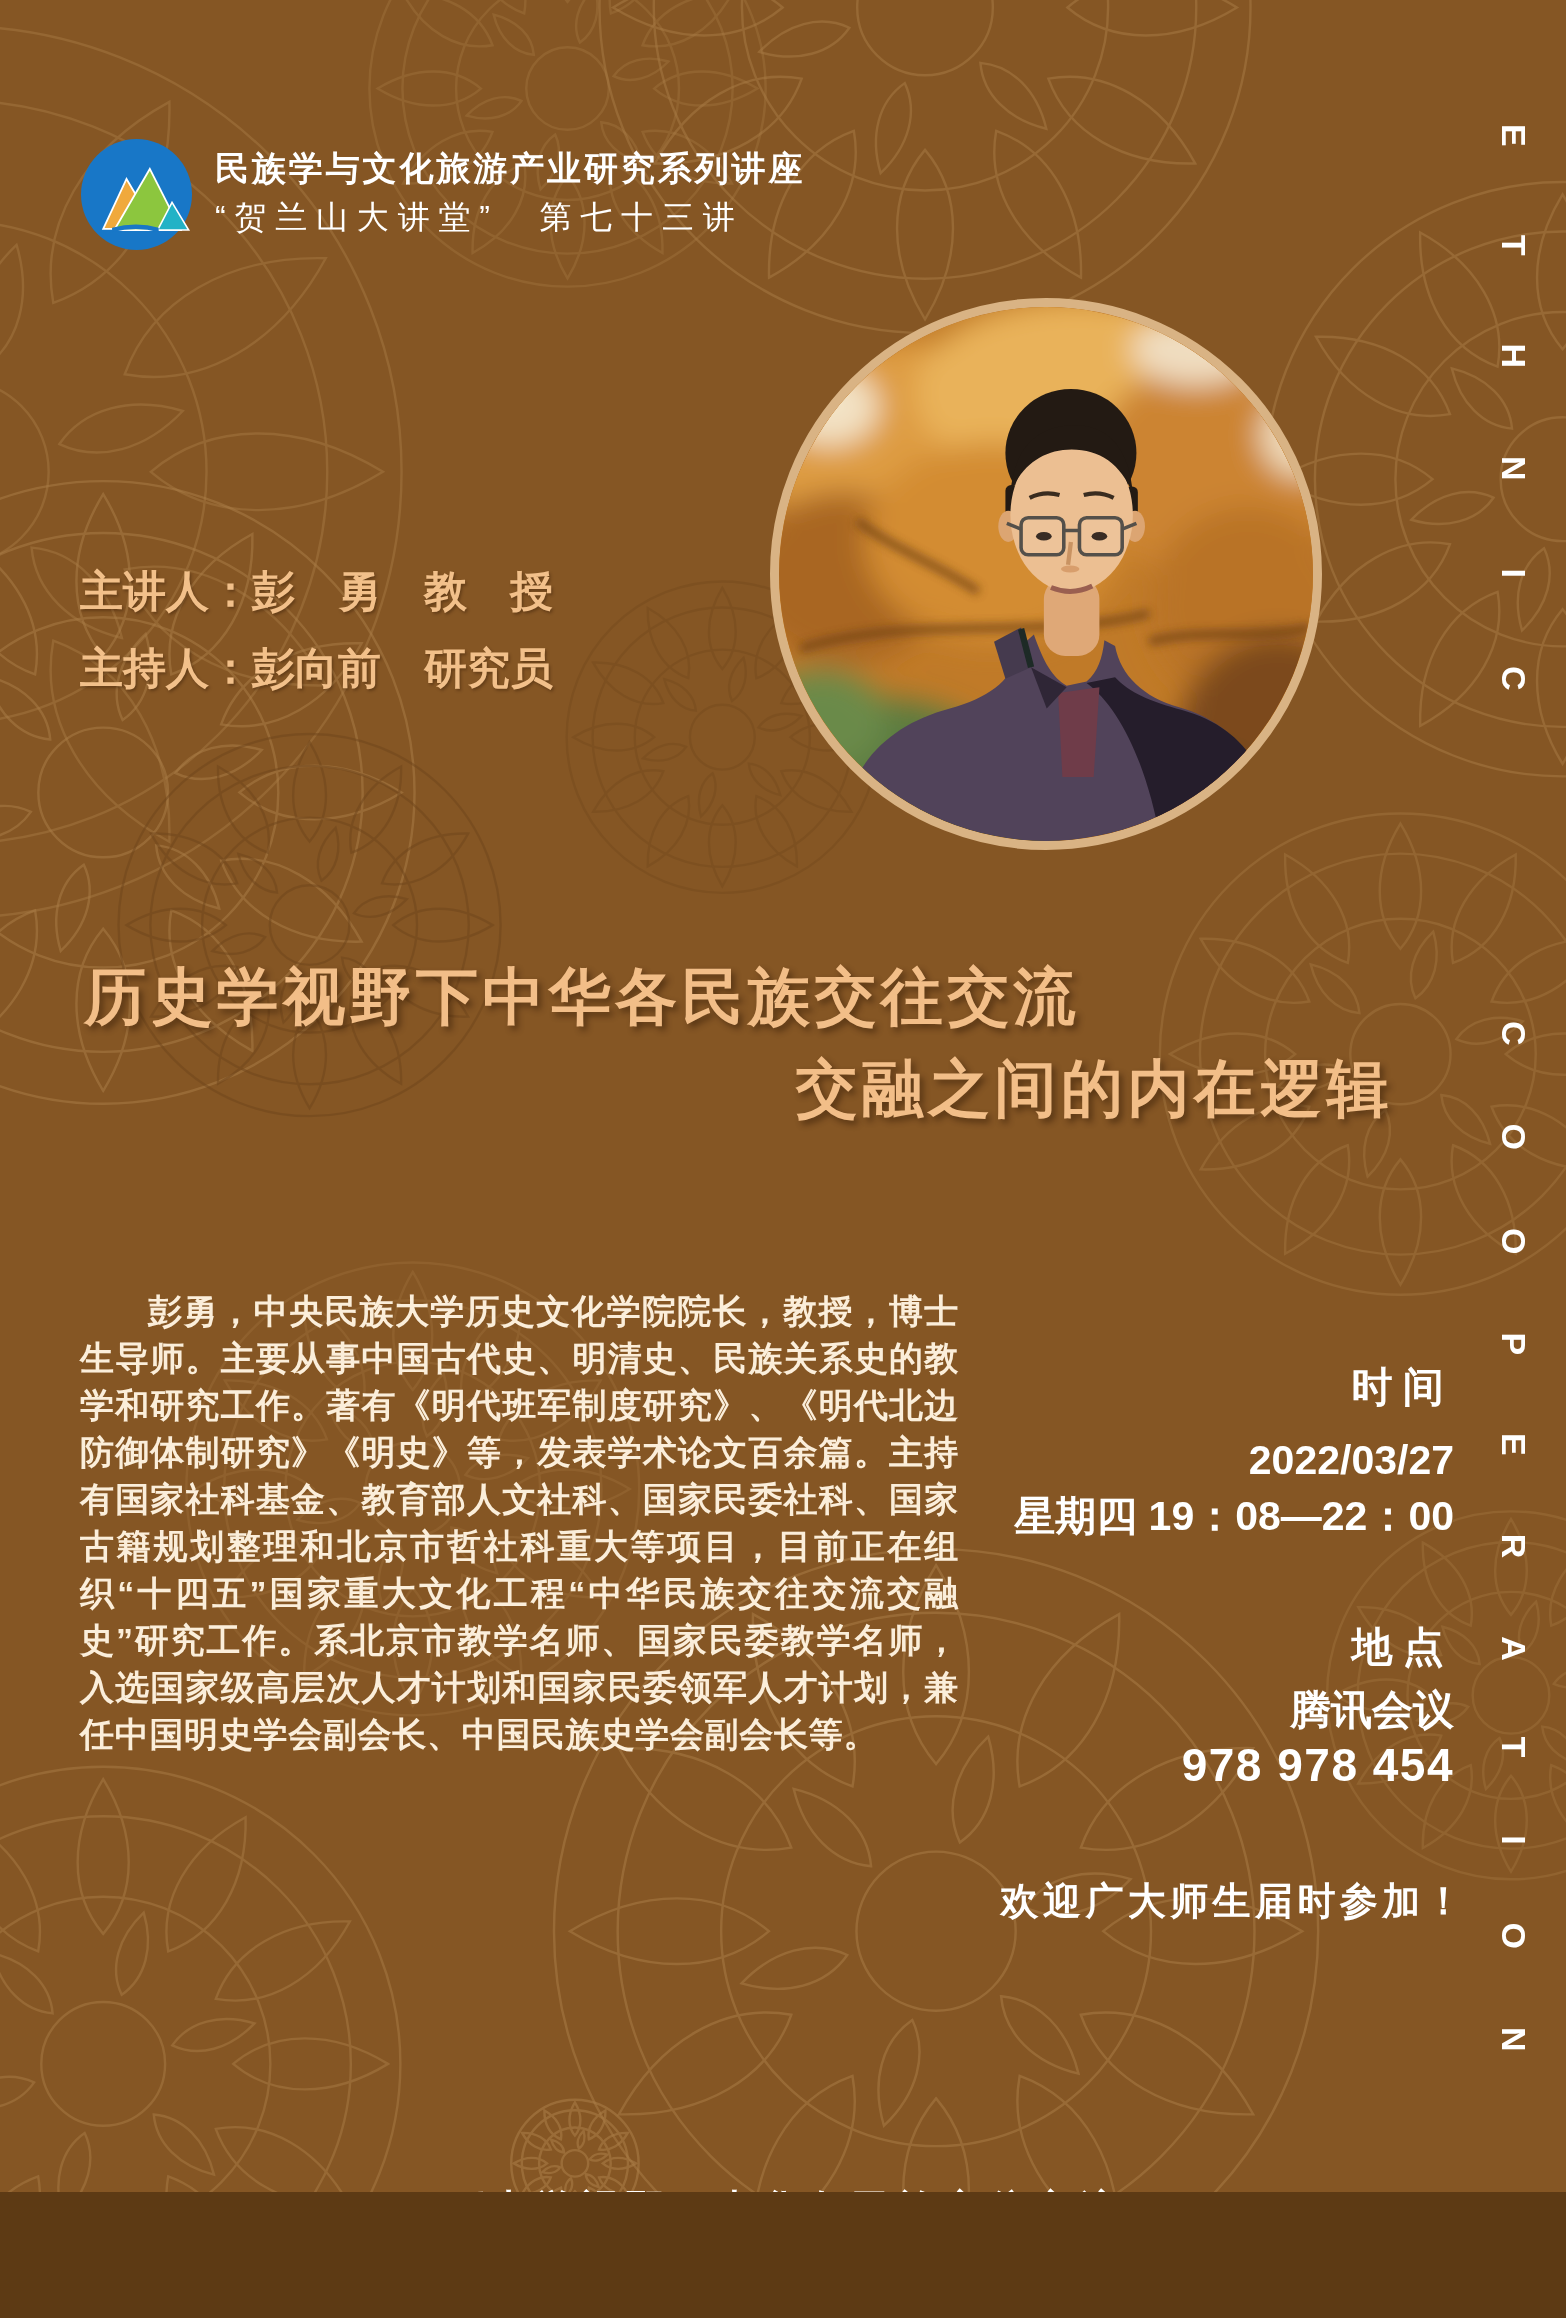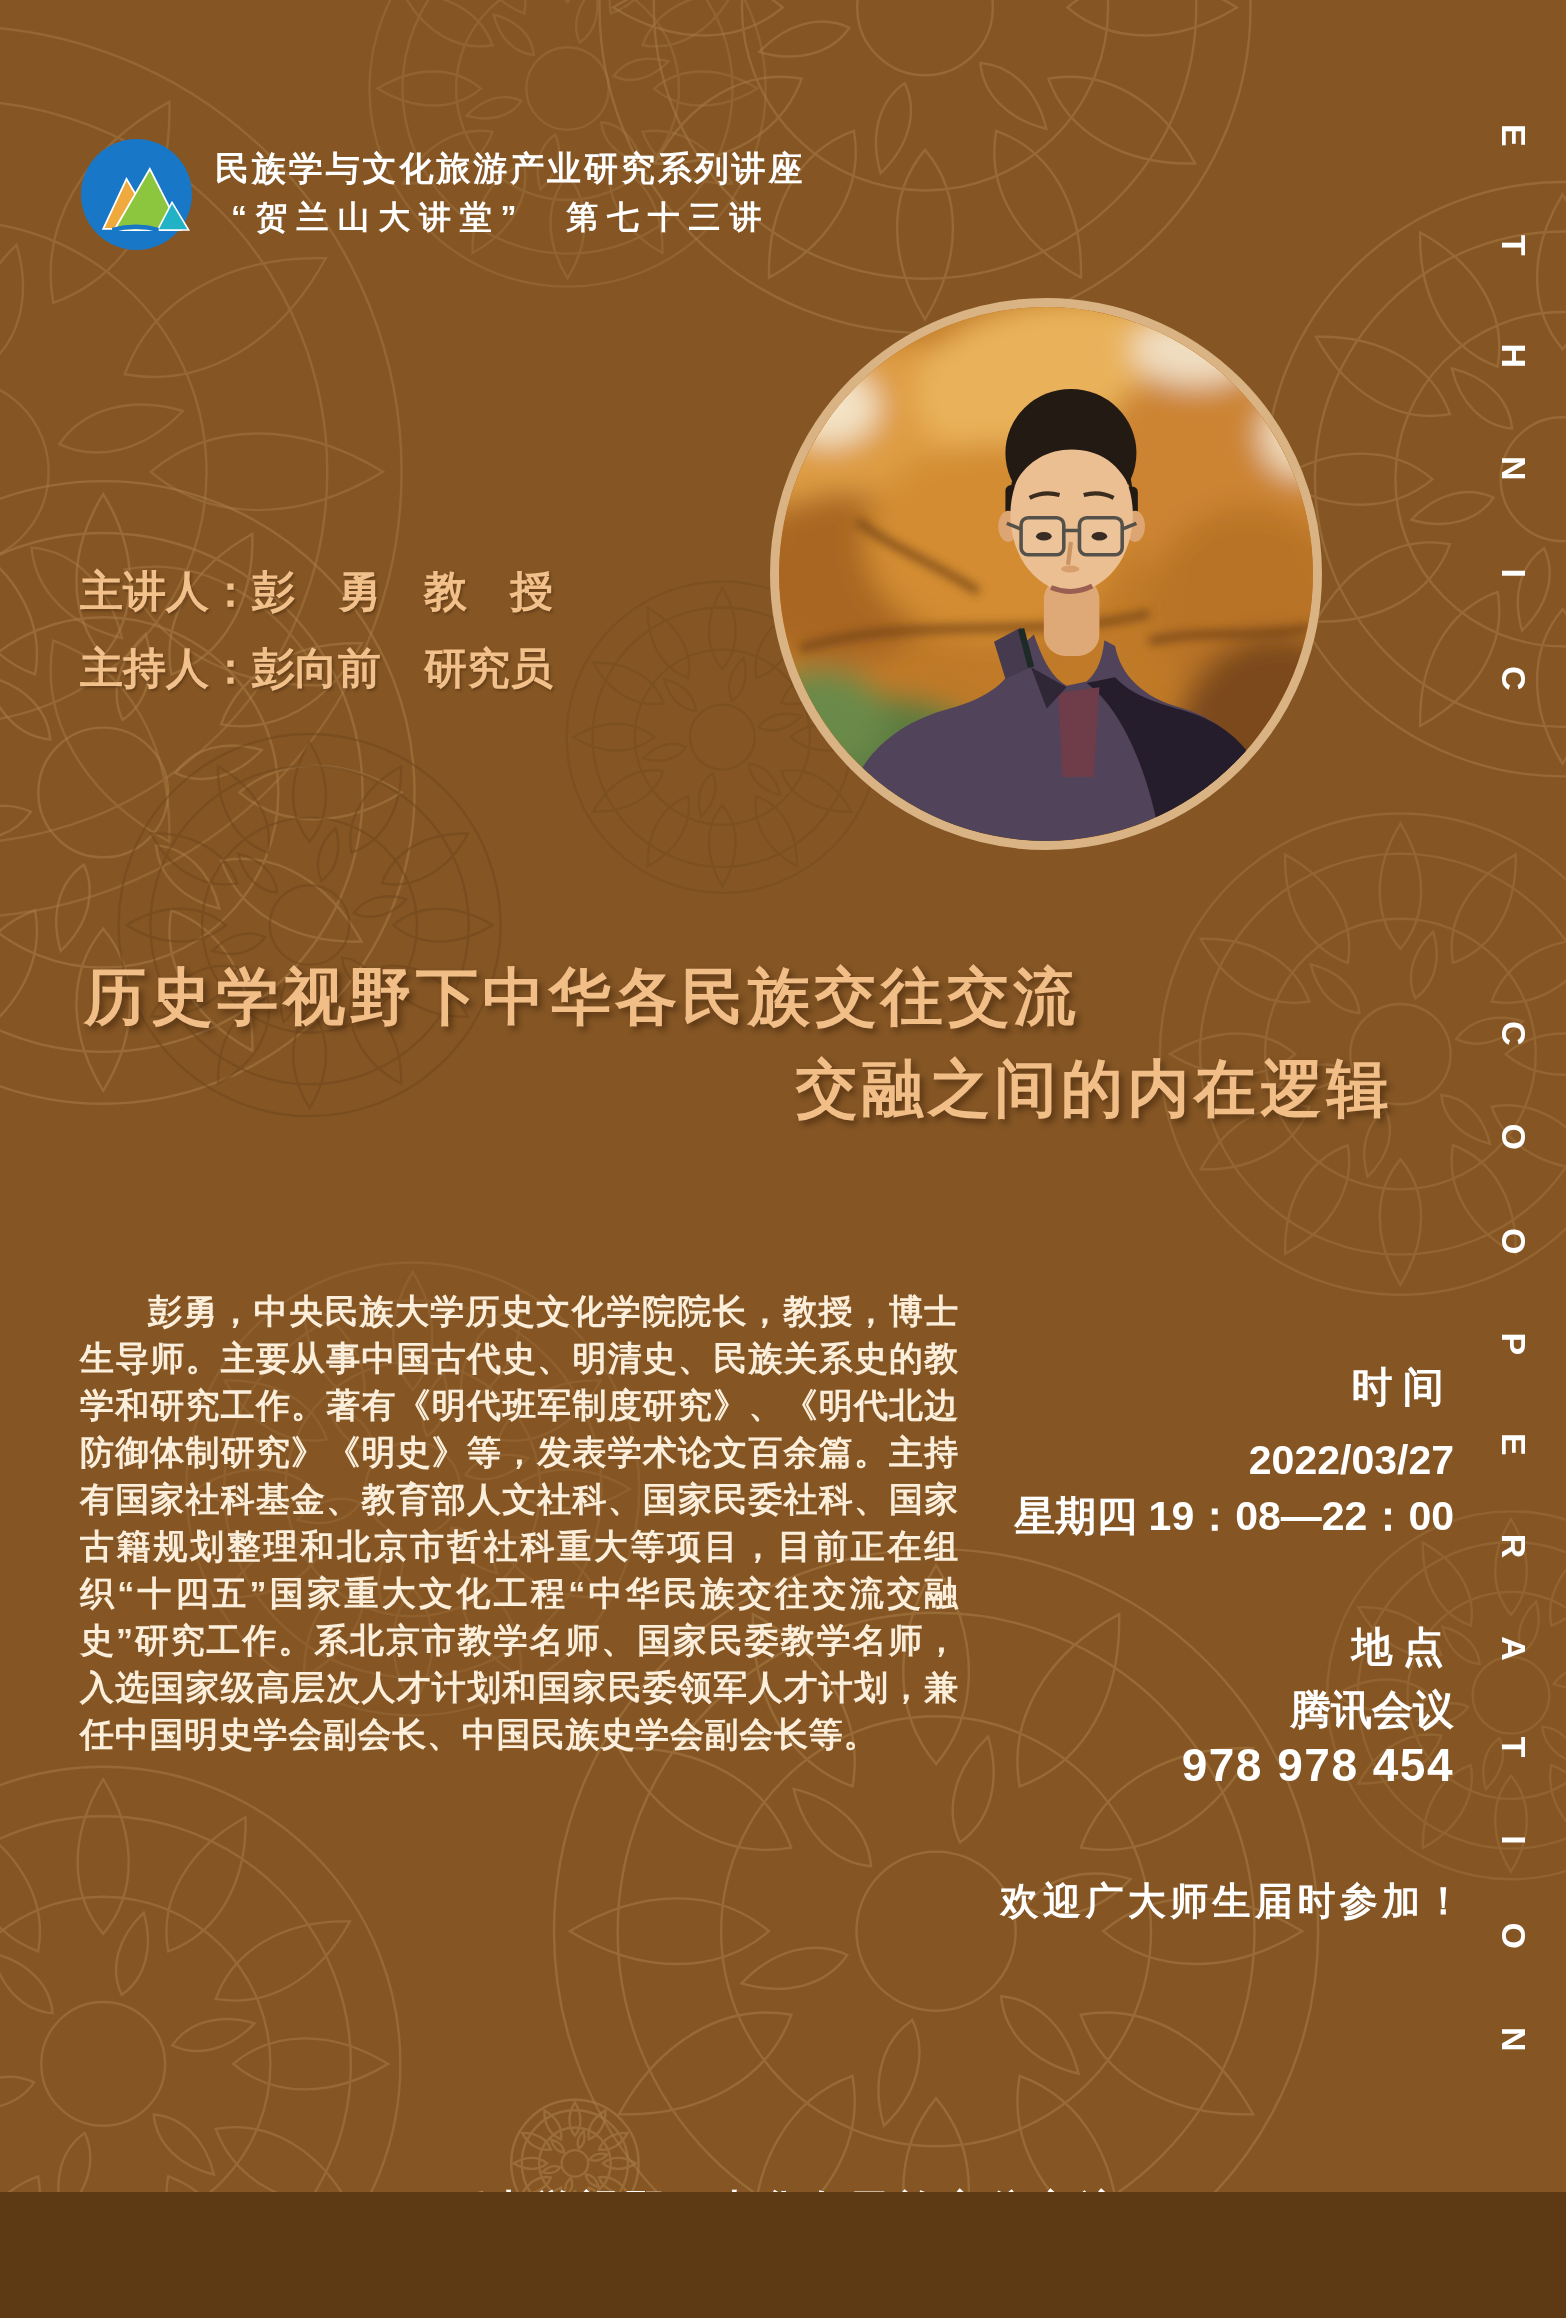--- a/index.html
+++ b/index.html
@@ -14,22 +14,22 @@
   
   .bg-pattern{position:absolute;left:0;top:0;}
   
   .logo{position:absolute;left:81px;top:139px;width:111px;height:111px;}
   .series-line{
     position:absolute;left:215px;top:146px;
     color:#ffffff;font-size:34px;font-weight:bold;letter-spacing:2.9px;
     white-space:nowrap;
   }
   .session-line{
-    position:absolute;left:231px;top:196px;
-    color:#ffffff;font-size:32px;font-weight:bold;letter-spacing:8.8px;
+    position:absolute;left:215px;top:196px;
+    color:#ffffff;font-size:32px;font-weight:normal;letter-spacing:8.8px;
     white-space:nowrap;
   }
   
   .speaker-line{
     position:absolute;left:80px;
     color:#f2c08a;font-size:43px;font-weight:bold;
     font-family:"DejaVu Serif","Liberation Serif",serif;
     white-space:nowrap;text-shadow:1.5px 2.2px 2.9px rgba(40,18,2,.35);
   }
   #speaker1{top:563px;}

